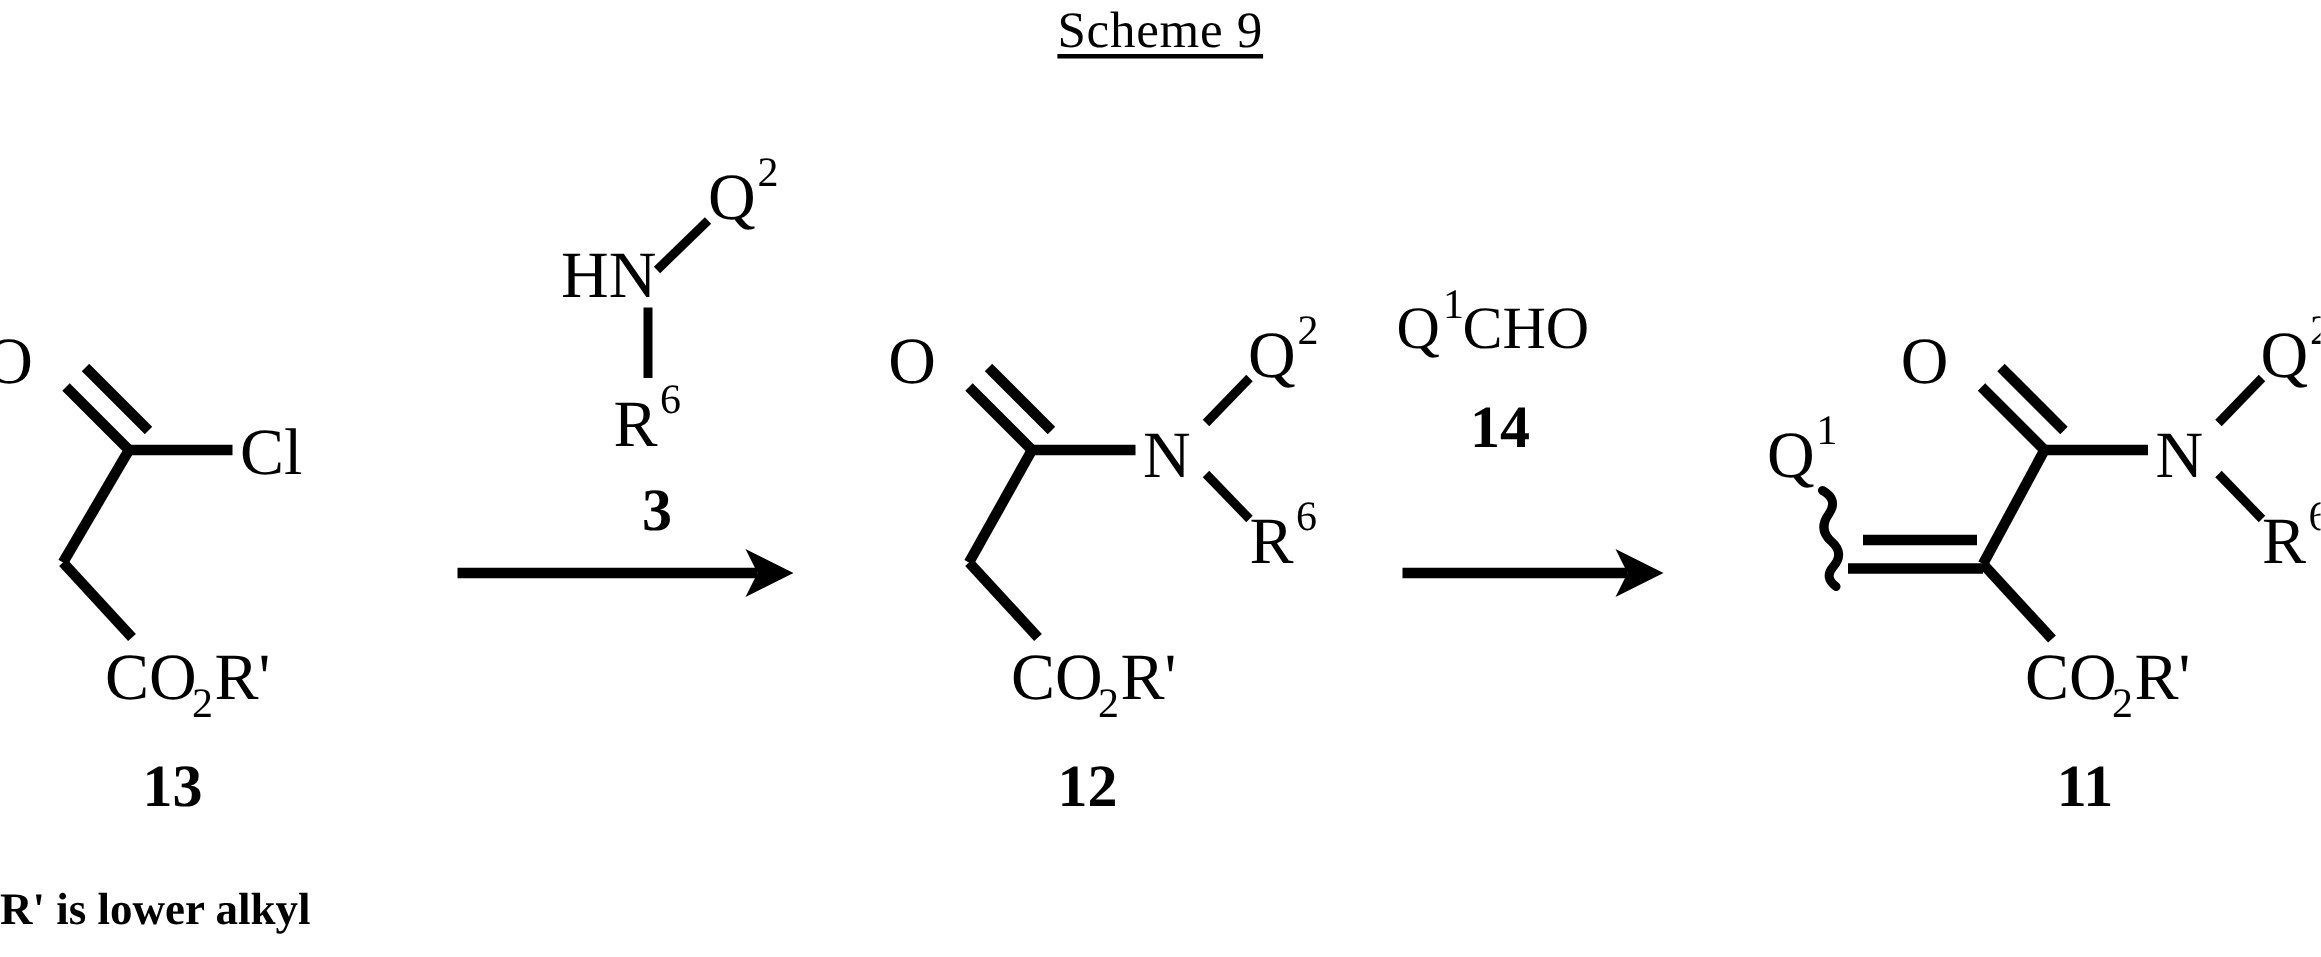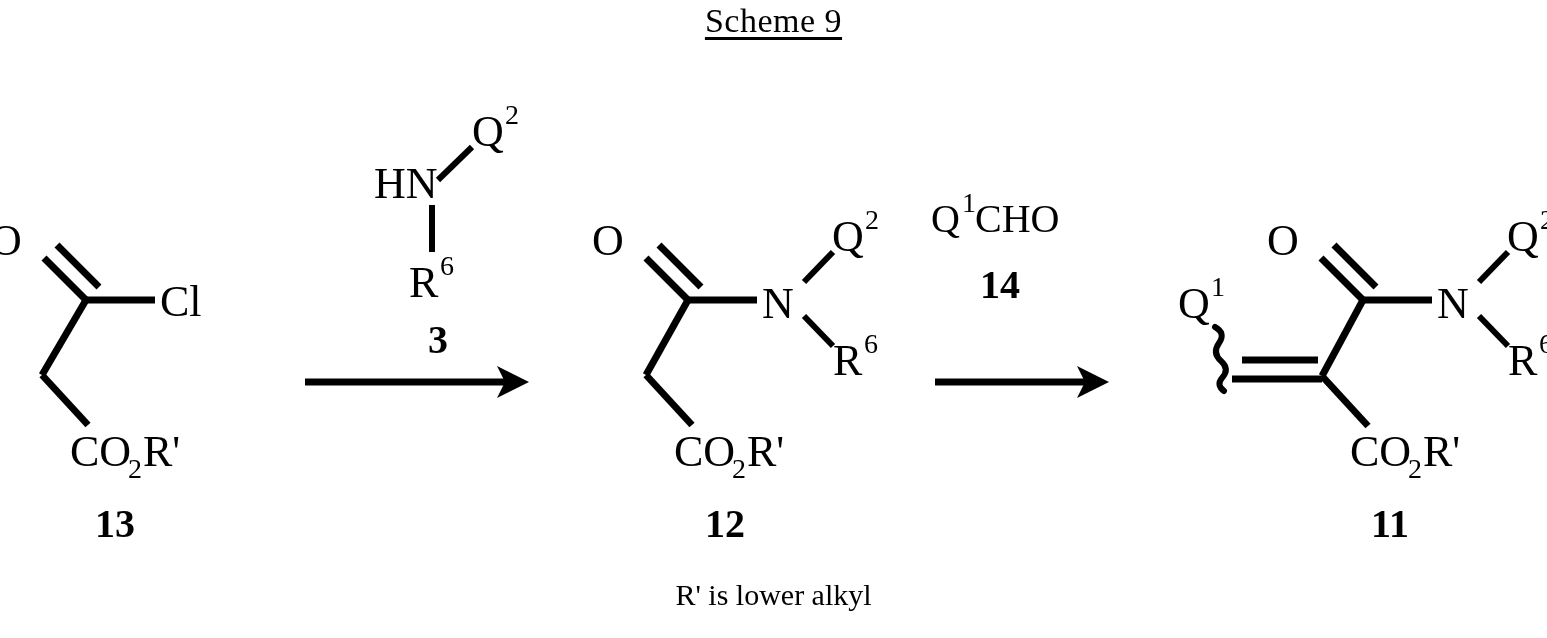--- a/index.html
+++ b/index.html
@@ -32,24 +32,24 @@
     font-weight: normal;
     letter-spacing: 0.5px;
   }
   .scheme-title span {
     text-decoration: underline;
     text-underline-offset: 5px;
   }
   .footnote {
     position: absolute;
     left: 0;
-    top: 578px;
-    width: 1547px;
-    text-align: center;
+    top: 590px;
+    width: 1547px;
     font-size: 30px;
+    font-weight: bold;
   }
   svg { display: block; }
   svg text {
     font-family: "Liberation Serif", "DejaVu Serif", serif;
     fill: #000000;
   }
   .atom-label { font-size: 44px; }
   .sub { font-size: 28px; }
   .sup { font-size: 28px; }
   .cmpd-num { font-size: 40px; font-weight: bold; }

